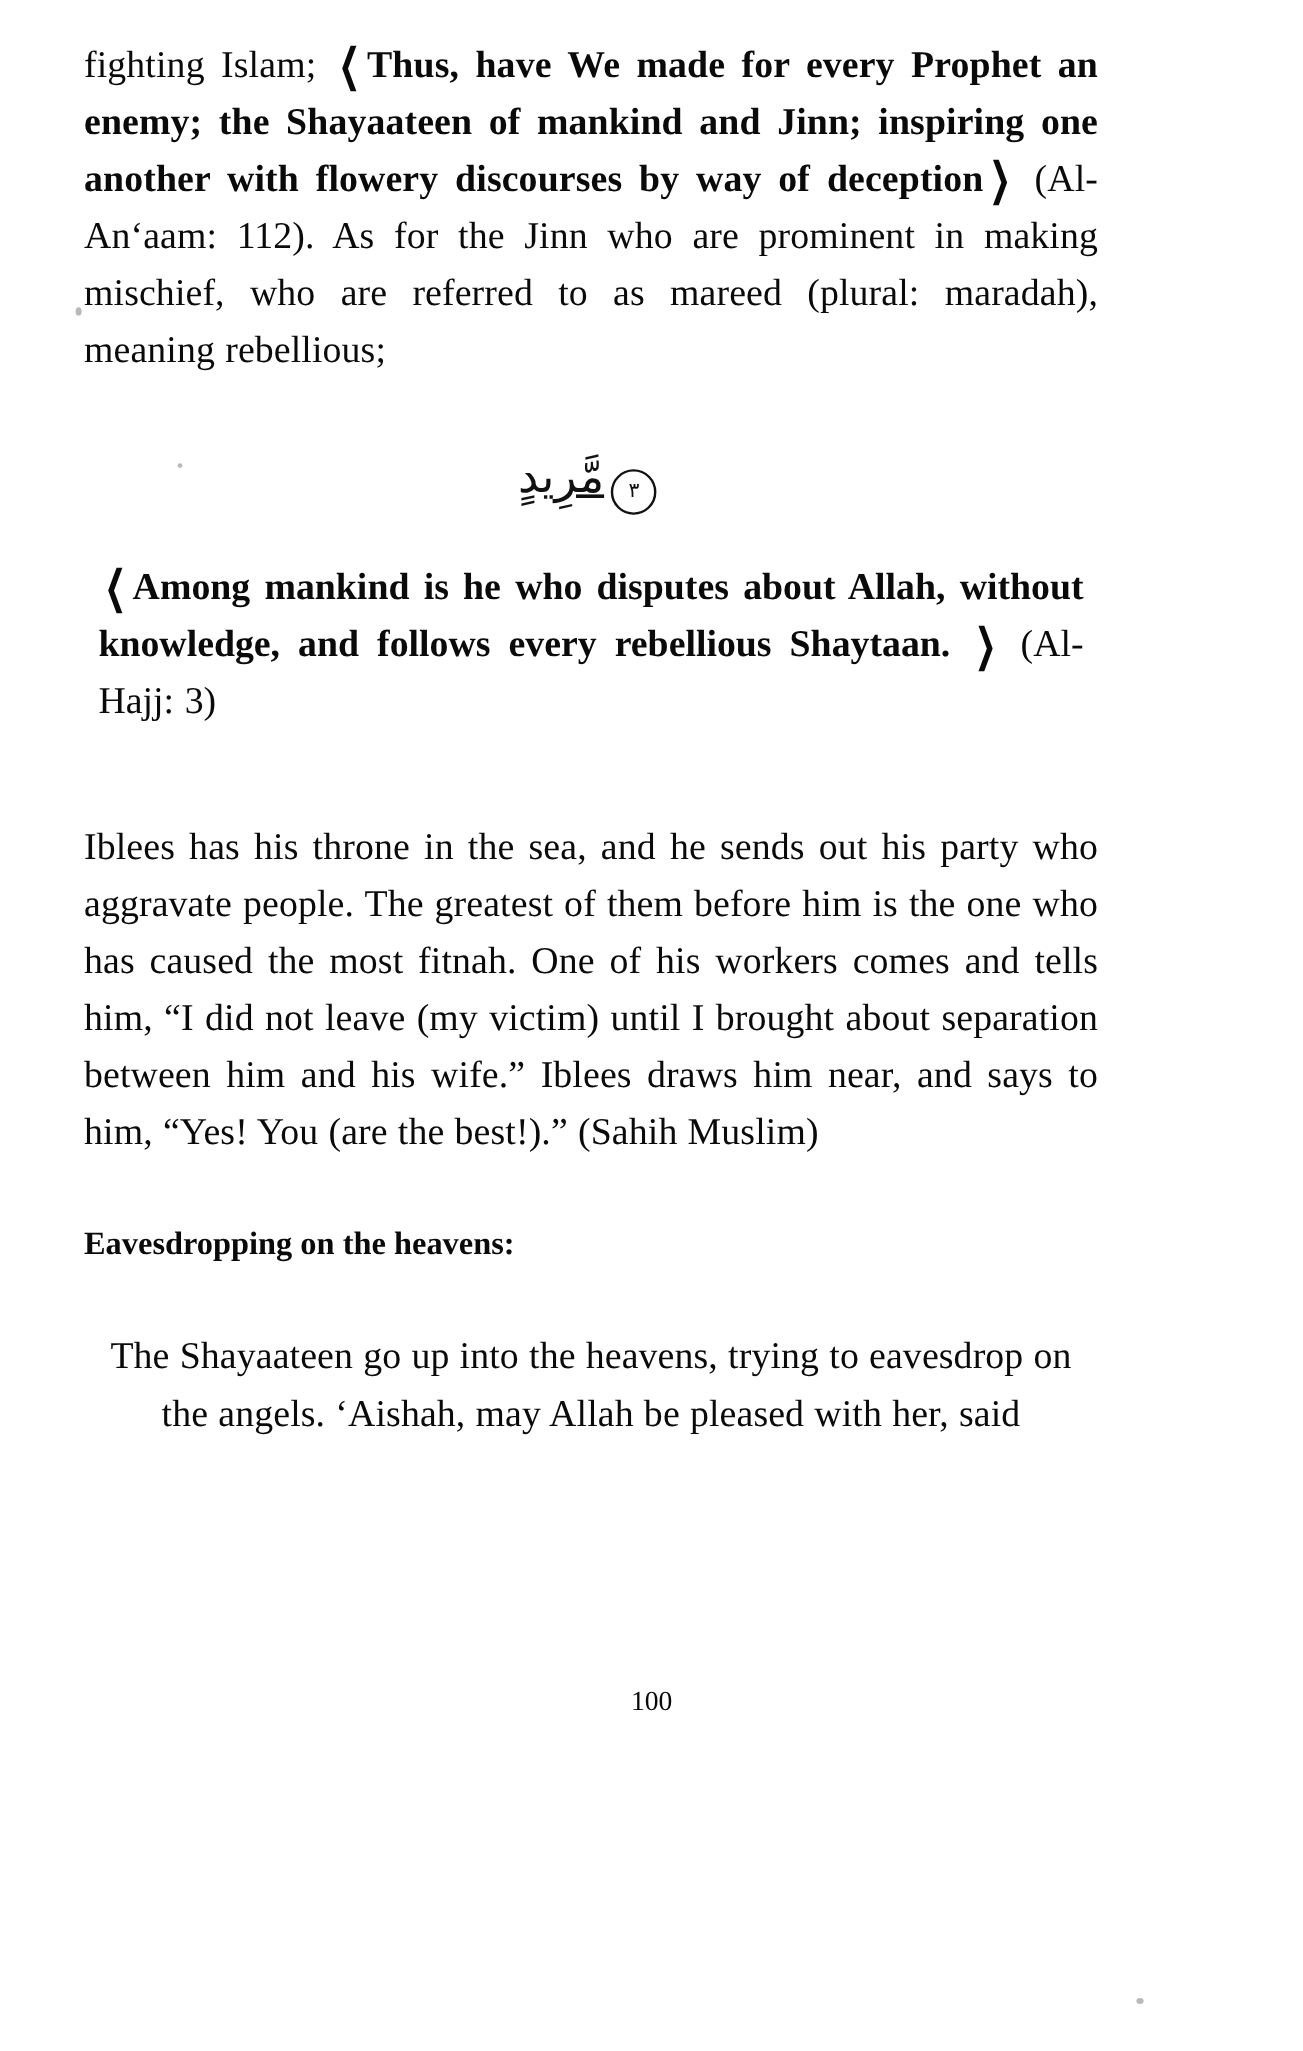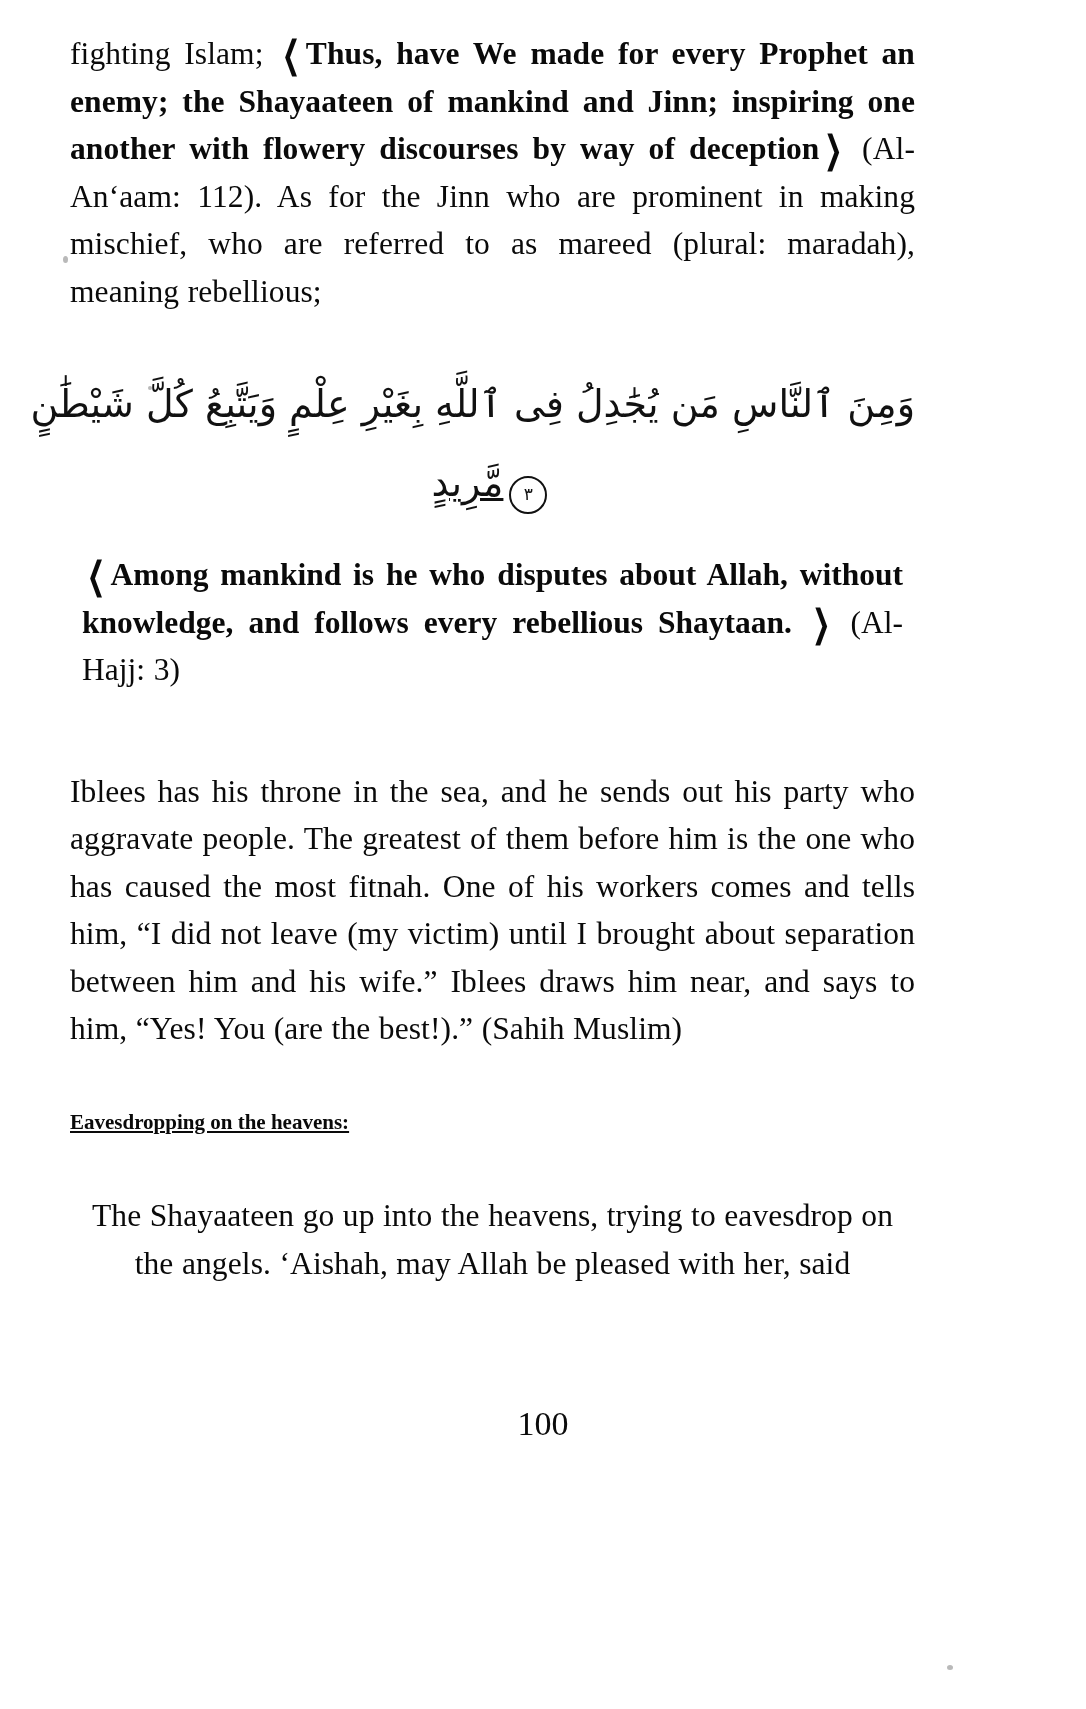--- a/index.html
+++ b/index.html
@@ -97,41 +97,40 @@
     position: relative;
     vertical-align: -4px;
     margin: 0 6px;
     font-size: 17px;
     line-height: 32px;
     text-align: center;
   }
 
   
   .heading {
-    font-size: 21px;
+    font-size: 27px;
     line-height: 47.5px;
     font-weight: bold;
     margin: 0;
     text-align: left;
-    text-decoration: underline;
   }
 
   
   .sp-sm { height: 20px; }
   .sp-md { height: 46px; }
   .sp-lg { height: 62px; }
 
   
   .page-number {
     position: absolute;
     left: 0;
     top: 1405px;
     width: 1086px;
     text-align: center;
-    font-size: 34px;
+    font-size: 23px;
     font-family: "Liberation Serif", "DejaVu Serif", serif;
     color: #0a0a0a;
   }
 
   
   .speck {
     position: absolute;
     background: #b9b9b9;
     border-radius: 50%;
   }
@@ -145,21 +144,20 @@
   <div class="speck" style="left:148px; top:386px; width:4px; height:4px;"></div>
   <div class="speck" style="left:947px; top:1665px; width:6px; height:5px;"></div>
 
   <div class="content">
 
     <p class="para"><span>fighting Islam; </span><b><span class="obracket">❬</span><span>Thus, have We made for every Prophet an enemy; the </span><span class="ital">Shayaateen</span><span> of mankind and Jinn; inspiring one another with flowery discourses by way of deception</span><span class="obracket">❭</span></b><span> (Al-An‘aam: 112). As for the Jinn who are prominent in making mischief, who are referred to as </span><span class="ital">mareed</span><span> (plural: </span><span class="ital">maradah</span><span>), meaning rebellious;</span></p>
 
     <div class="sp-md"></div>
 
     <div class="arabic-block">
-      <div class="arabic-line">وَمِنَ ٱلنَّاسِ مَن يُجَٰدِلُ فِى ٱللَّهِ بِغَيْرِ عِلْمٍ وَيَتَّبِعُ كُلَّ شَيْطَٰنٍ</div>
       <div class="arabic-line l2"><span class="ayah-mark">٣</span><span>مَّرِيدٍ</span></div>
     </div>
 
     <div class="sp-sm"></div>
 
     <p class="quote"><span class="obracket">❬</span><span>Among mankind is he who disputes about Allah, without knowledge, and follows every rebellious Shaytaan. </span><span class="obracket">❭</span><span class="quote-normal"> (Al- Hajj: 3)</span></p>
 
     <div class="sp-lg"></div>
 
     <p class="para"><span class="ital">Iblees</span><span> has his throne in the sea, and he sends out his party who aggravate people. The greatest of them before him is the one who has caused the most </span><span class="ital">fitnah</span><span>. One of his workers comes and tells him, “I did not leave (my victim) until I brought about separation between him and his wife.” </span><span class="ital">Iblees</span><span> draws him near, and says to him, “Yes! You (are the best!).” (Sahih Muslim)</span></p>

